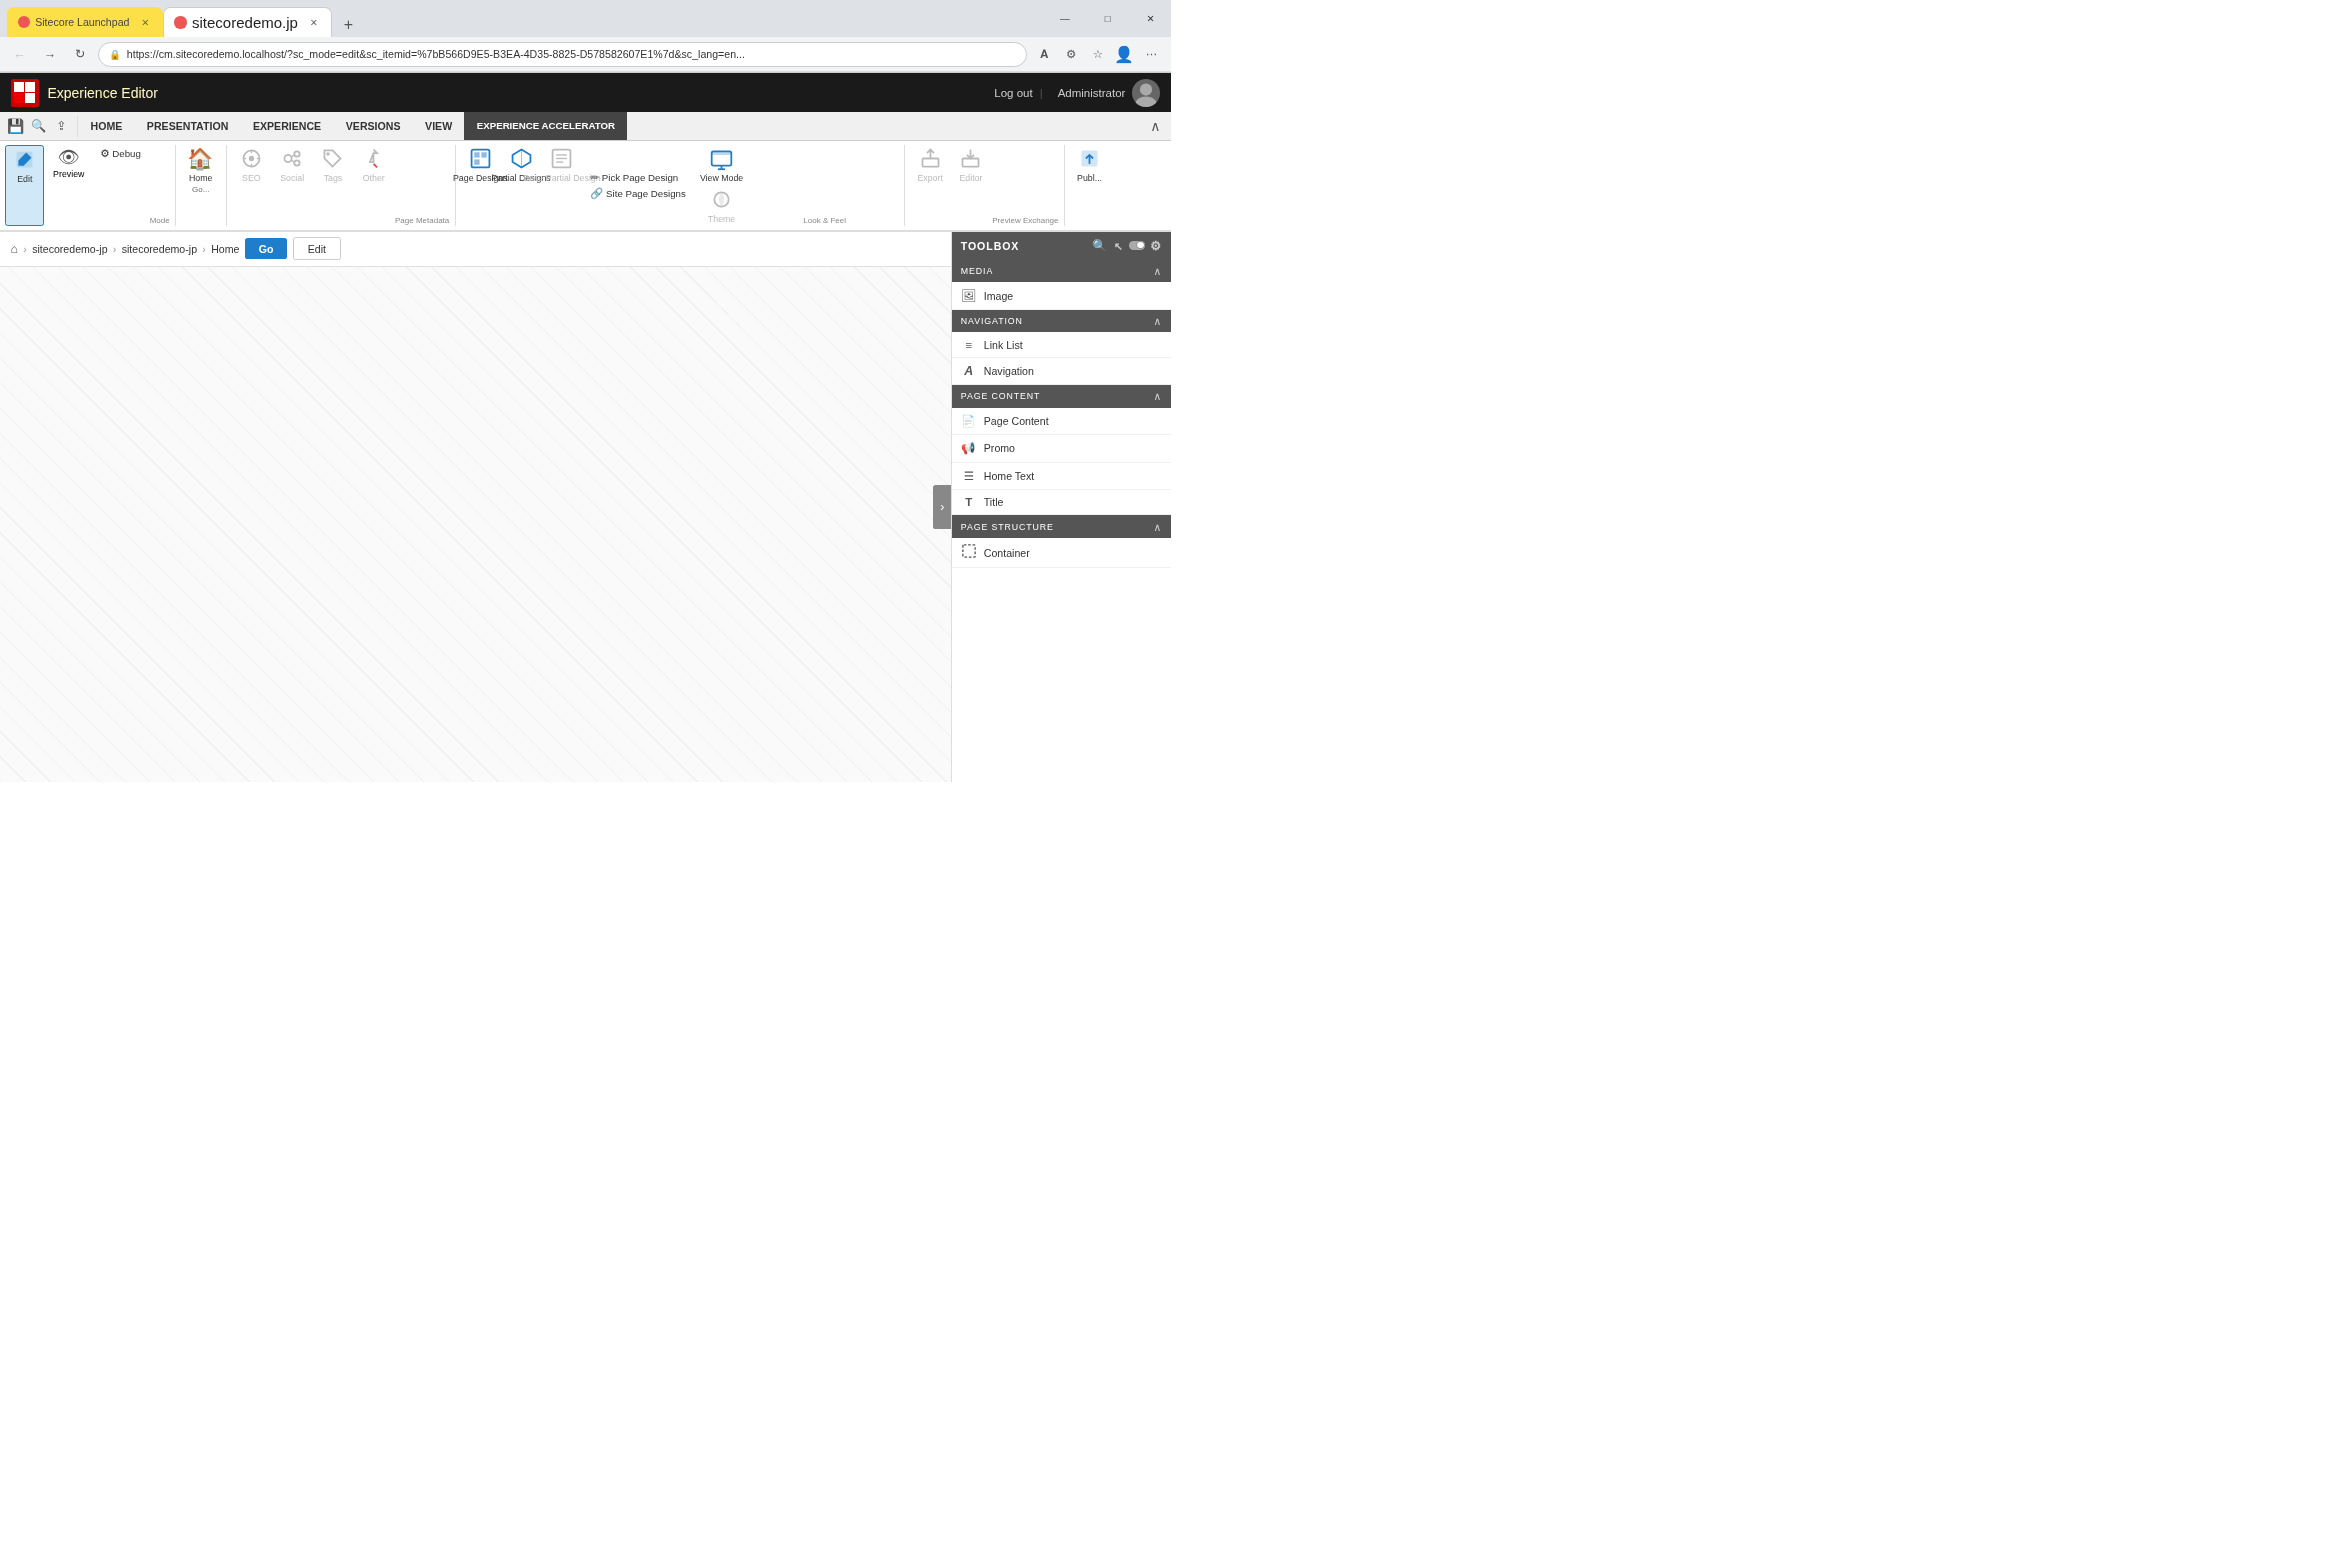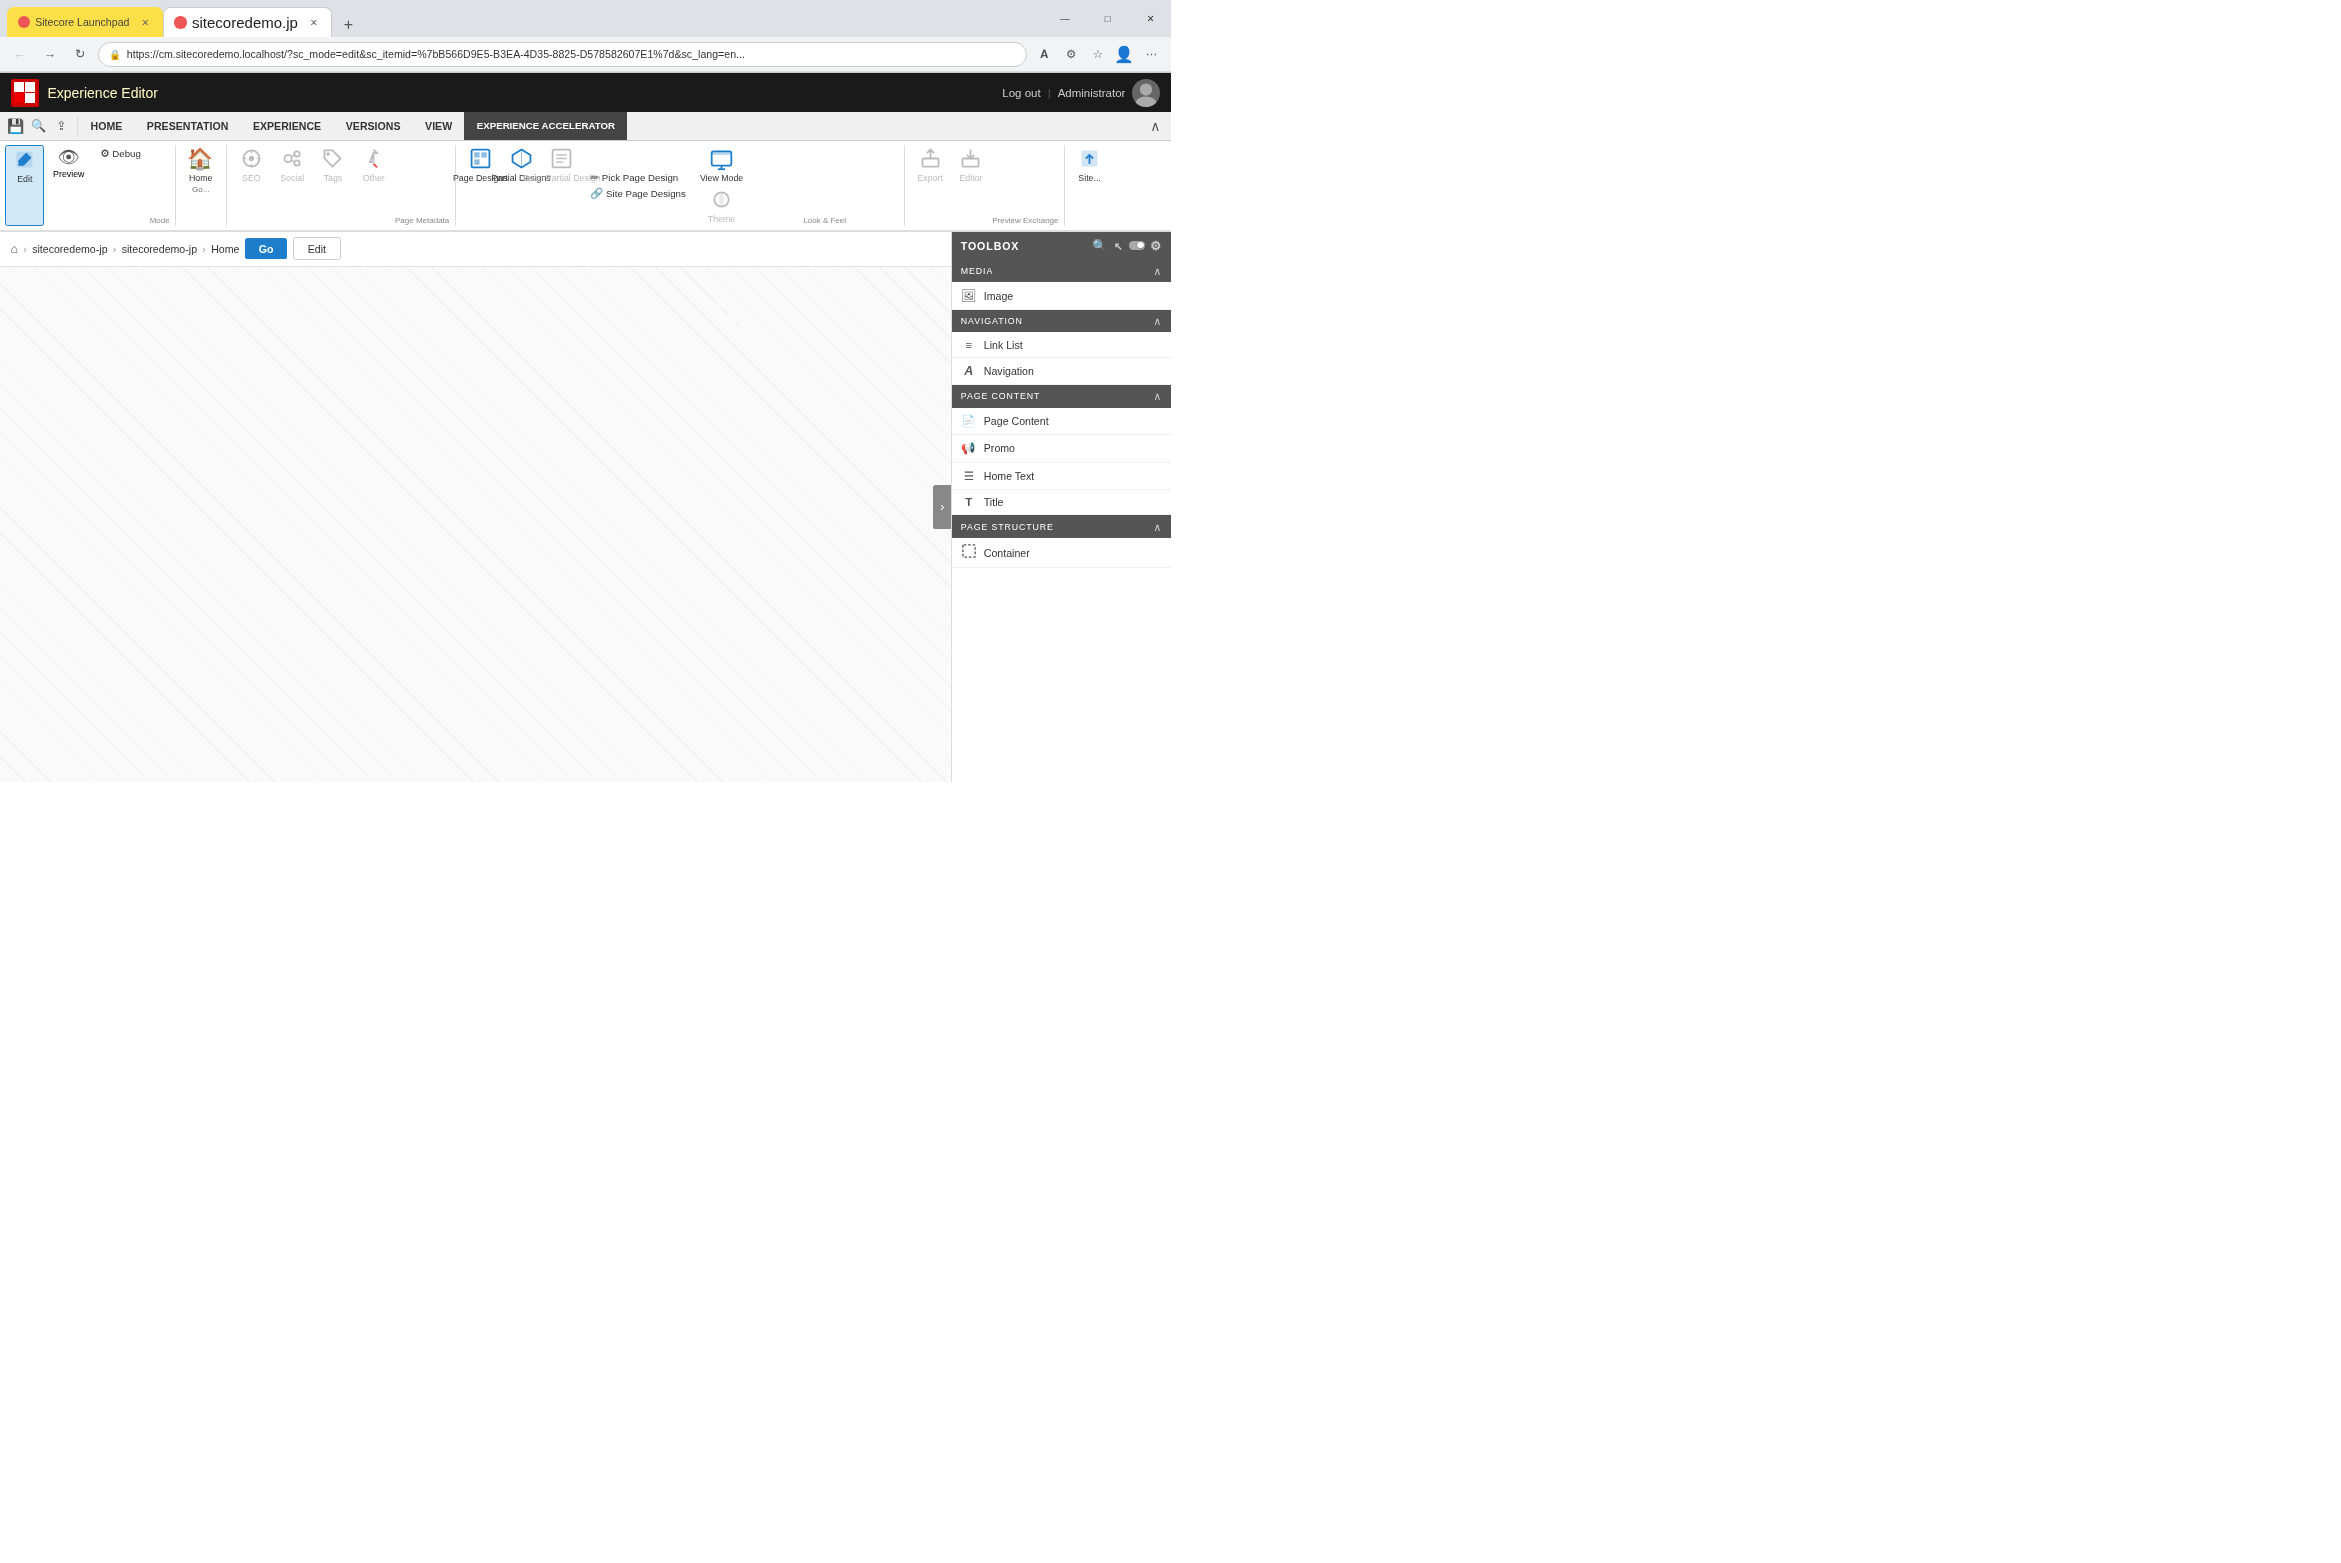--- a/index.html
+++ b/index.html
@@ -27,21 +27,21 @@
     
     .app-header { background: #1a1a1a; color: #fff; display: flex; align-items: center; padding: 0 10.6px; height: 39px; }
     .app-logo { width: 28px; height: 28px; background: #c00; border-radius: 1.8px; display: flex; align-items: center; justify-content: center; margin-right: 8.8px; flex-shrink: 0; }
     .app-logo-inner { display: grid; grid-template-columns: 1fr 1fr; gap: 1.8px; }
     .logo-sq { width: 9.7px; height: 9.7px; background: #fff; }
     .logo-sq.red { background: #e00; }
     .app-title { font-size: 14px; font-weight: 400; color: #fef9c3; flex: 1; }
     .app-header-actions { display: flex; align-items: center; gap: 7px; font-size: 11.5px; }
     .logout-link { color: #ccc; text-decoration: none; cursor: pointer; }
     .separator { color: #555; }
-    .admin-name { color: #ccc; }
+    .admin-name { color: #ccc; margin-left: 8px; }
     .admin-avatar { width: 28px; height: 28px; border-radius: 50%; background: #666; display: flex; align-items: center; justify-content: center; color: #fff; font-size: 12.3px; overflow: hidden; }
 
     
     .ribbon { background: #f5f5f5; border-bottom: 0.9px solid #ddd; }
     .ribbon-tab { padding: 5.3px 12.3px; font-size: 10.6px; font-weight: 600; color: #333; cursor: pointer; height: 28px; display: flex; align-items: center; border-bottom: 1.8px solid transparent; }
     .ribbon-tab.experience-accelerator { background: #444; color: #fff; border-top: none; }
     .ribbon-tools { display: flex; align-items: stretch; padding: 3.5px 0; background: #fff; border-bottom: 0.9px solid #ddd; min-height: 63px; }
     .ribbon-group { display: flex; align-items: stretch; border-right: 0.9px solid #ddd; padding: 0 5.3px; gap: 1.8px; }
     .ribbon-group:last-child { border-right: none; }
     .ribbon-item { display: flex; flex-direction: column; align-items: center; justify-content: flex-start; padding: 1.8px 5.3px; cursor: pointer; border-radius: 2.6px; min-width: 39px; gap: 1.8px; }
@@ -347,21 +347,21 @@
 
       <div class="ribbon-group">
         <div class="ribbon-item">
           <div class="ribbon-item-icon blue">
             <svg width="25" height="25" viewBox="0 0 28 28">
               <rect x="5" y="5" width="18" height="18" rx="2" fill="#1e7ecb" opacity="0.2"></rect>
               <path d="M10 14 L14 10 L18 14" fill="none" stroke="#1e7ecb" stroke-width="2"></path>
               <line x1="14" y1="10" x2="14" y2="20" stroke="#1e7ecb" stroke-width="2"></line>
             </svg>
           </div>
-          <span class="ribbon-item-label">Site...</span>
+          <span class="ribbon-item-label">Publ...</span>
         </div>
       </div>
 
     </div>
   </div>
 
   <div class="editor-body">
 
     <div style="flex:1; display:flex; flex-direction:column; overflow:hidden;">
 

